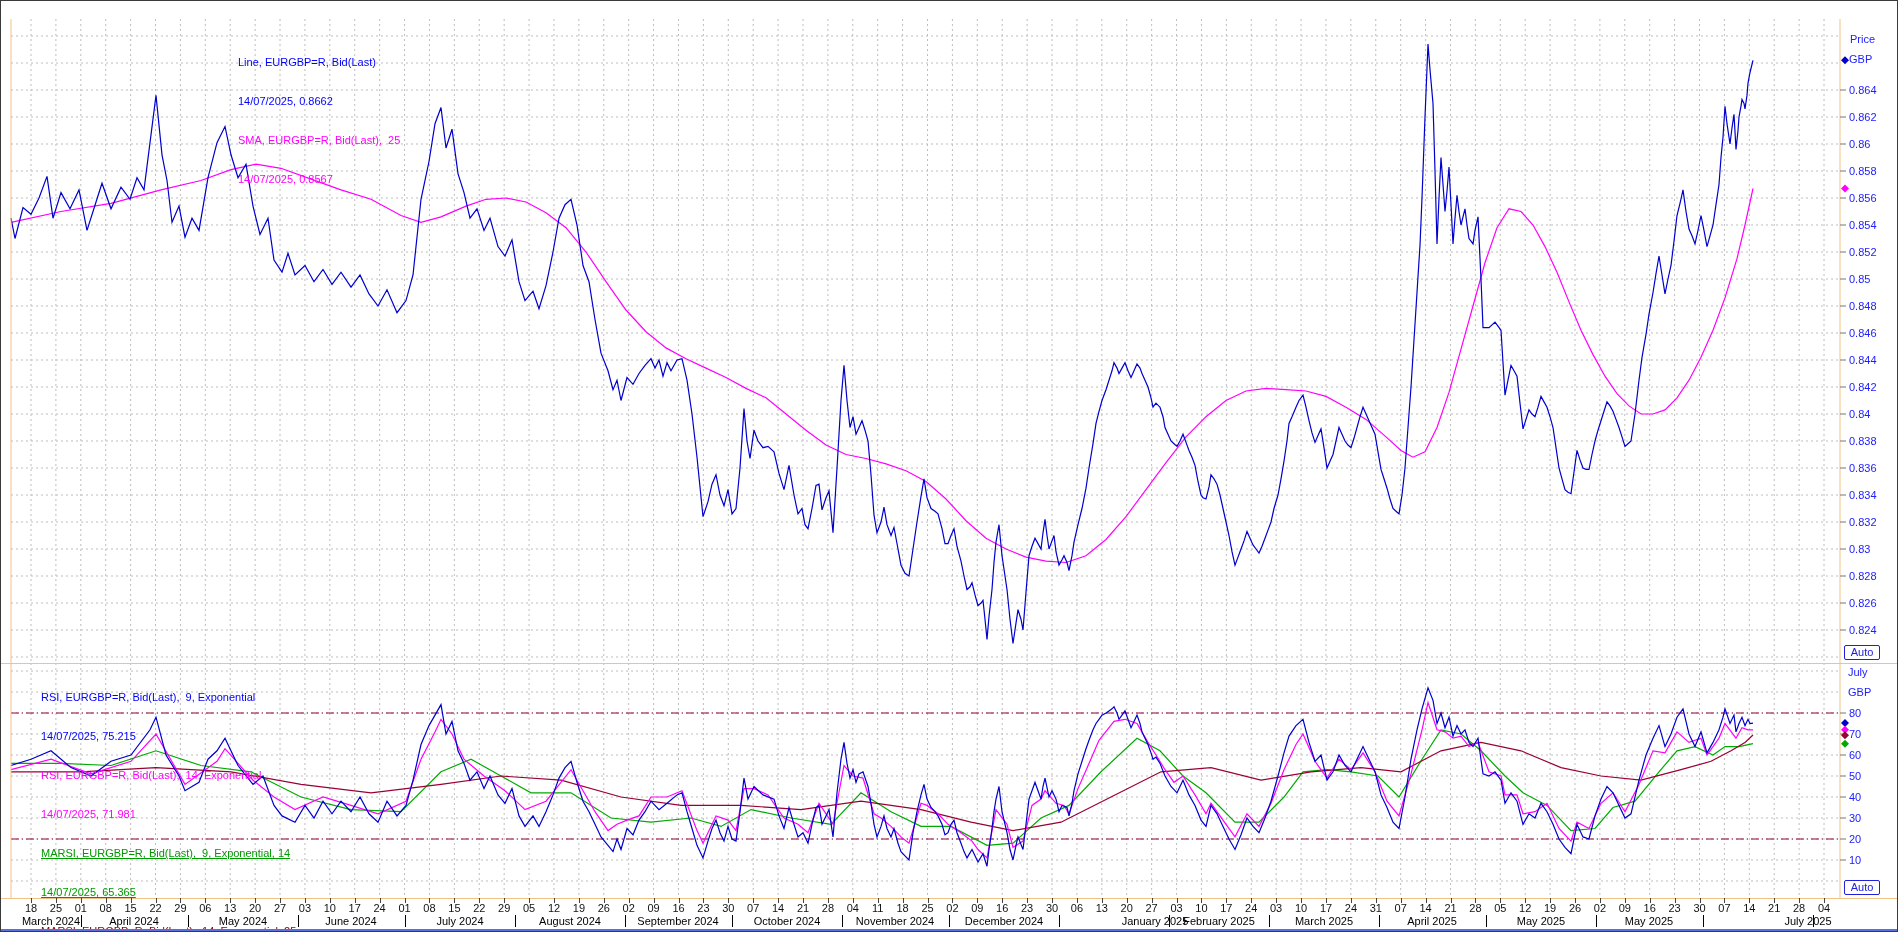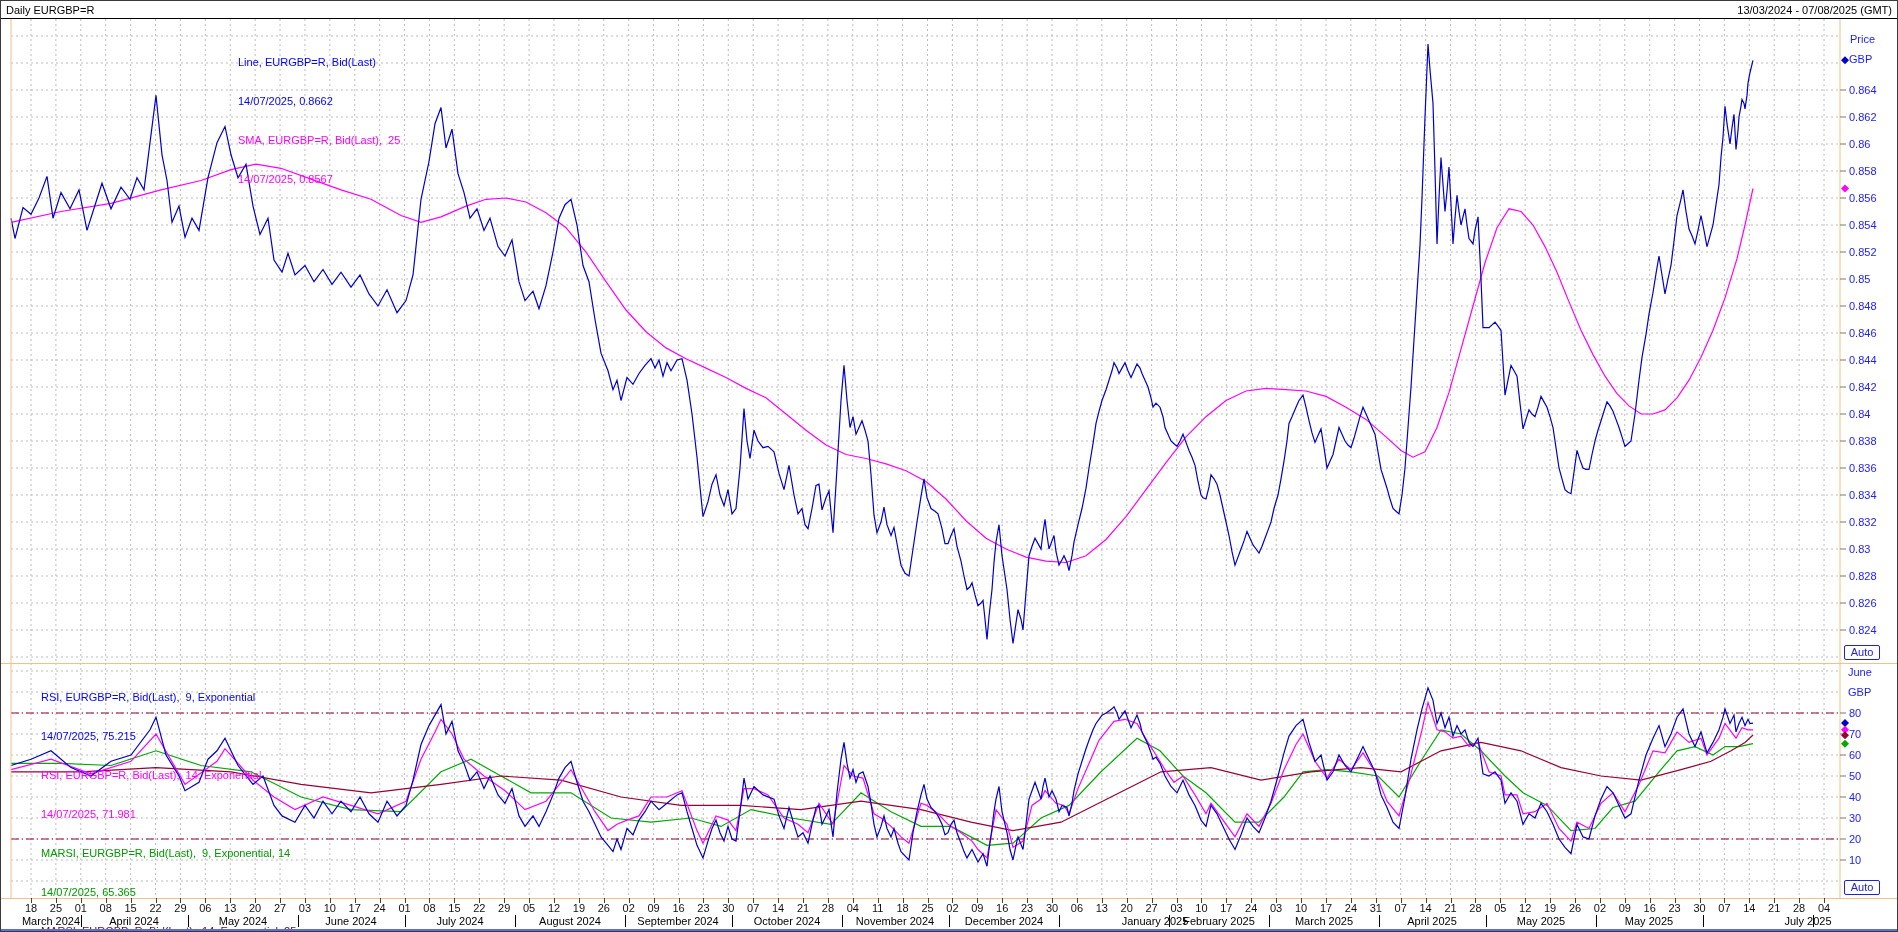--- a/index.html
+++ b/index.html
@@ -10,40 +10,36 @@
     font-size:11px;color:#000;box-sizing:border-box;padding:0 5px;}
   svg.panel{position:absolute;left:0;}
   #price-chart{top:18px;}
   #rsi-chart{top:662px;}
   .grid{stroke:#bdbdbd;stroke-width:1;stroke-dasharray:2 3;}
   .guide{stroke:#990033;stroke-width:1;stroke-dasharray:8 3 1 3;}
   .orange{stroke:#f2c185;stroke-width:1;}
   .ticklab{font-size:11px;fill:#2020ff;font-family:"Liberation Sans",sans-serif;}
   .hsep{position:absolute;left:0;width:1898px;height:1px;background:#f2c185;}
   .legend{position:absolute;font-size:11px;line-height:13px;white-space:pre;}
-  .c-blue{color:#0000ff;} .c-magenta{color:#ff00ff;} .c-green{color:#009900;} .c-maroon{color:#8b0000;}
+  .c-blue{color:#0000ff;} .c-magenta{color:#ff00ff;} .c-green{color:#009900;text-decoration:underline;} .c-maroon{color:#8b0000;}
   .axis-head{position:absolute;font-size:11px;color:#2020ff;}
   .auto-btn{position:absolute;left:1843px;width:34px;height:13px;border:1px solid #2020dd;border-radius:2px;
     color:#2020dd;font-size:11px;line-height:13px;text-align:center;background:#fff;cursor:pointer;}
   .xaxis{position:absolute;left:0;top:897px;width:1898px;height:35px;}
   .xtick{position:absolute;top:0;width:1px;height:5px;background:#444;}
   .day{position:absolute;top:4px;width:26px;text-align:center;font-size:11px;color:#111;}
   .month{position:absolute;top:17px;width:120px;margin-left:-60px;text-align:center;font-size:11px;color:#000;}
   .mbar{position:absolute;top:17px;width:1px;height:12px;background:#000;}
   .bottom-edge{position:absolute;left:0;top:928px;width:1898px;height:3px;background:#5a6fe0;}
 </style>
 </head>
 <body>
 
 <div class="window">
 
-  <div class="titlebar">
-    <span>Daily EURGBP=R</span>
-    <span>13/03/2024 - 07/08/2025 (GMT)</span>
-  </div>
 
   <svg id="price-chart" class="panel" width="1898" height="644">
       <line x1="30" x2="30" y1="0" y2="644" class="grid"></line>
       <line x1="54.903" x2="54.903" y1="0" y2="644" class="grid"></line>
       <line x1="79.806" x2="79.806" y1="0" y2="644" class="grid"></line>
       <line x1="104.709" x2="104.709" y1="0" y2="644" class="grid"></line>
       <line x1="129.612" x2="129.612" y1="0" y2="644" class="grid"></line>
       <line x1="154.515" x2="154.515" y1="0" y2="644" class="grid"></line>
       <line x1="179.418" x2="179.418" y1="0" y2="644" class="grid"></line>
       <line x1="204.321" x2="204.321" y1="0" y2="644" class="grid"></line>
@@ -316,21 +312,21 @@
     <div class="c-magenta">RSI, EURGBP=R, Bid(Last),  14, Exponential</div>
     <div class="c-magenta">14/07/2025, 71.981</div>
     <div class="c-green">MARSI, EURGBP=R, Bid(Last),  9, Exponential, 14</div>
     <div class="c-green">14/07/2025, 65.365</div>
     <div class="c-maroon">MARSI, EURGBP=R, Bid(Last),  14, Exponential, 25</div>
     
   </div>
 
   <div class="axis-head" style="left:1849px;top:32px">Price</div>
   <div class="axis-head" style="left:1848px;top:52px">GBP</div>
-  <div class="axis-head" style="left:1847px;top:665px">June</div>
+  <div class="axis-head" style="left:1847px;top:665px">July</div>
   <div class="axis-head" style="left:1847px;top:685px">GBP</div>
 
   <div class="auto-btn" style="top:644px">Auto</div>
   <div class="auto-btn" style="top:879px">Auto</div>
 
   <div class="xaxis" id="xaxis">
       <div class="xtick" style="left:30.0px"></div>
       <div class="day" style="left:17.0px">18</div>
       <div class="xtick" style="left:54.9px"></div>
       <div class="day" style="left:41.9px">25</div>

